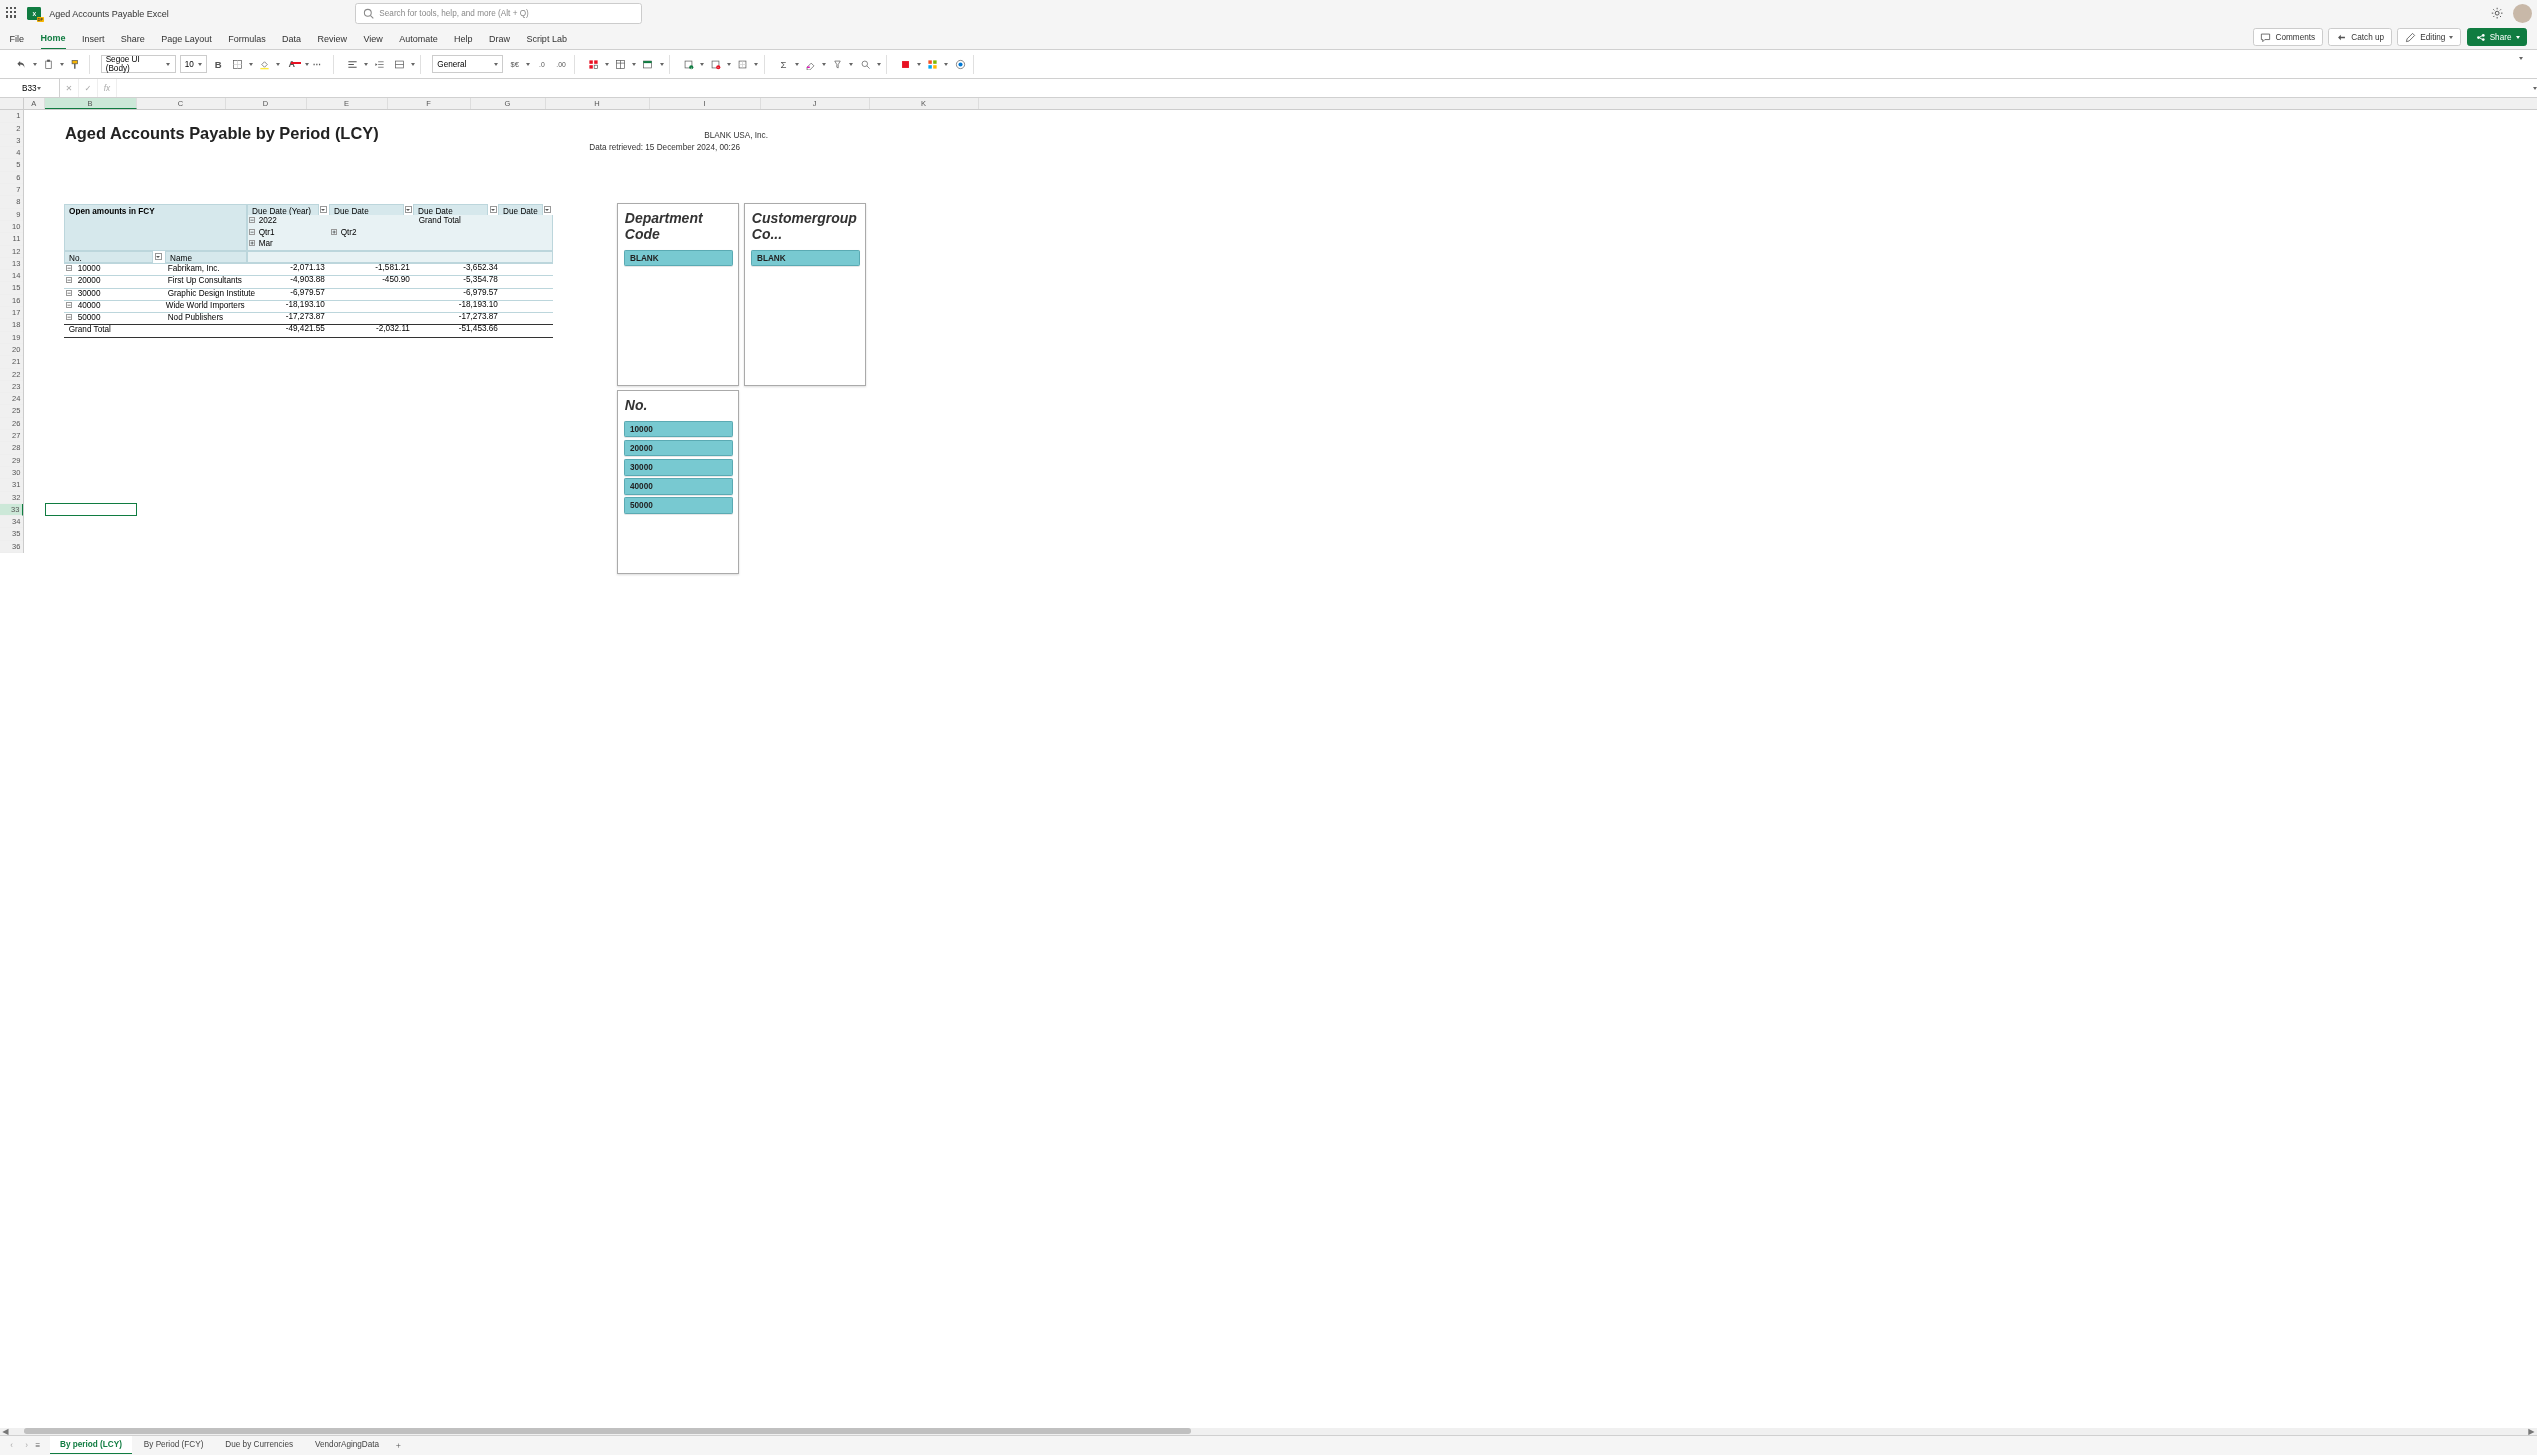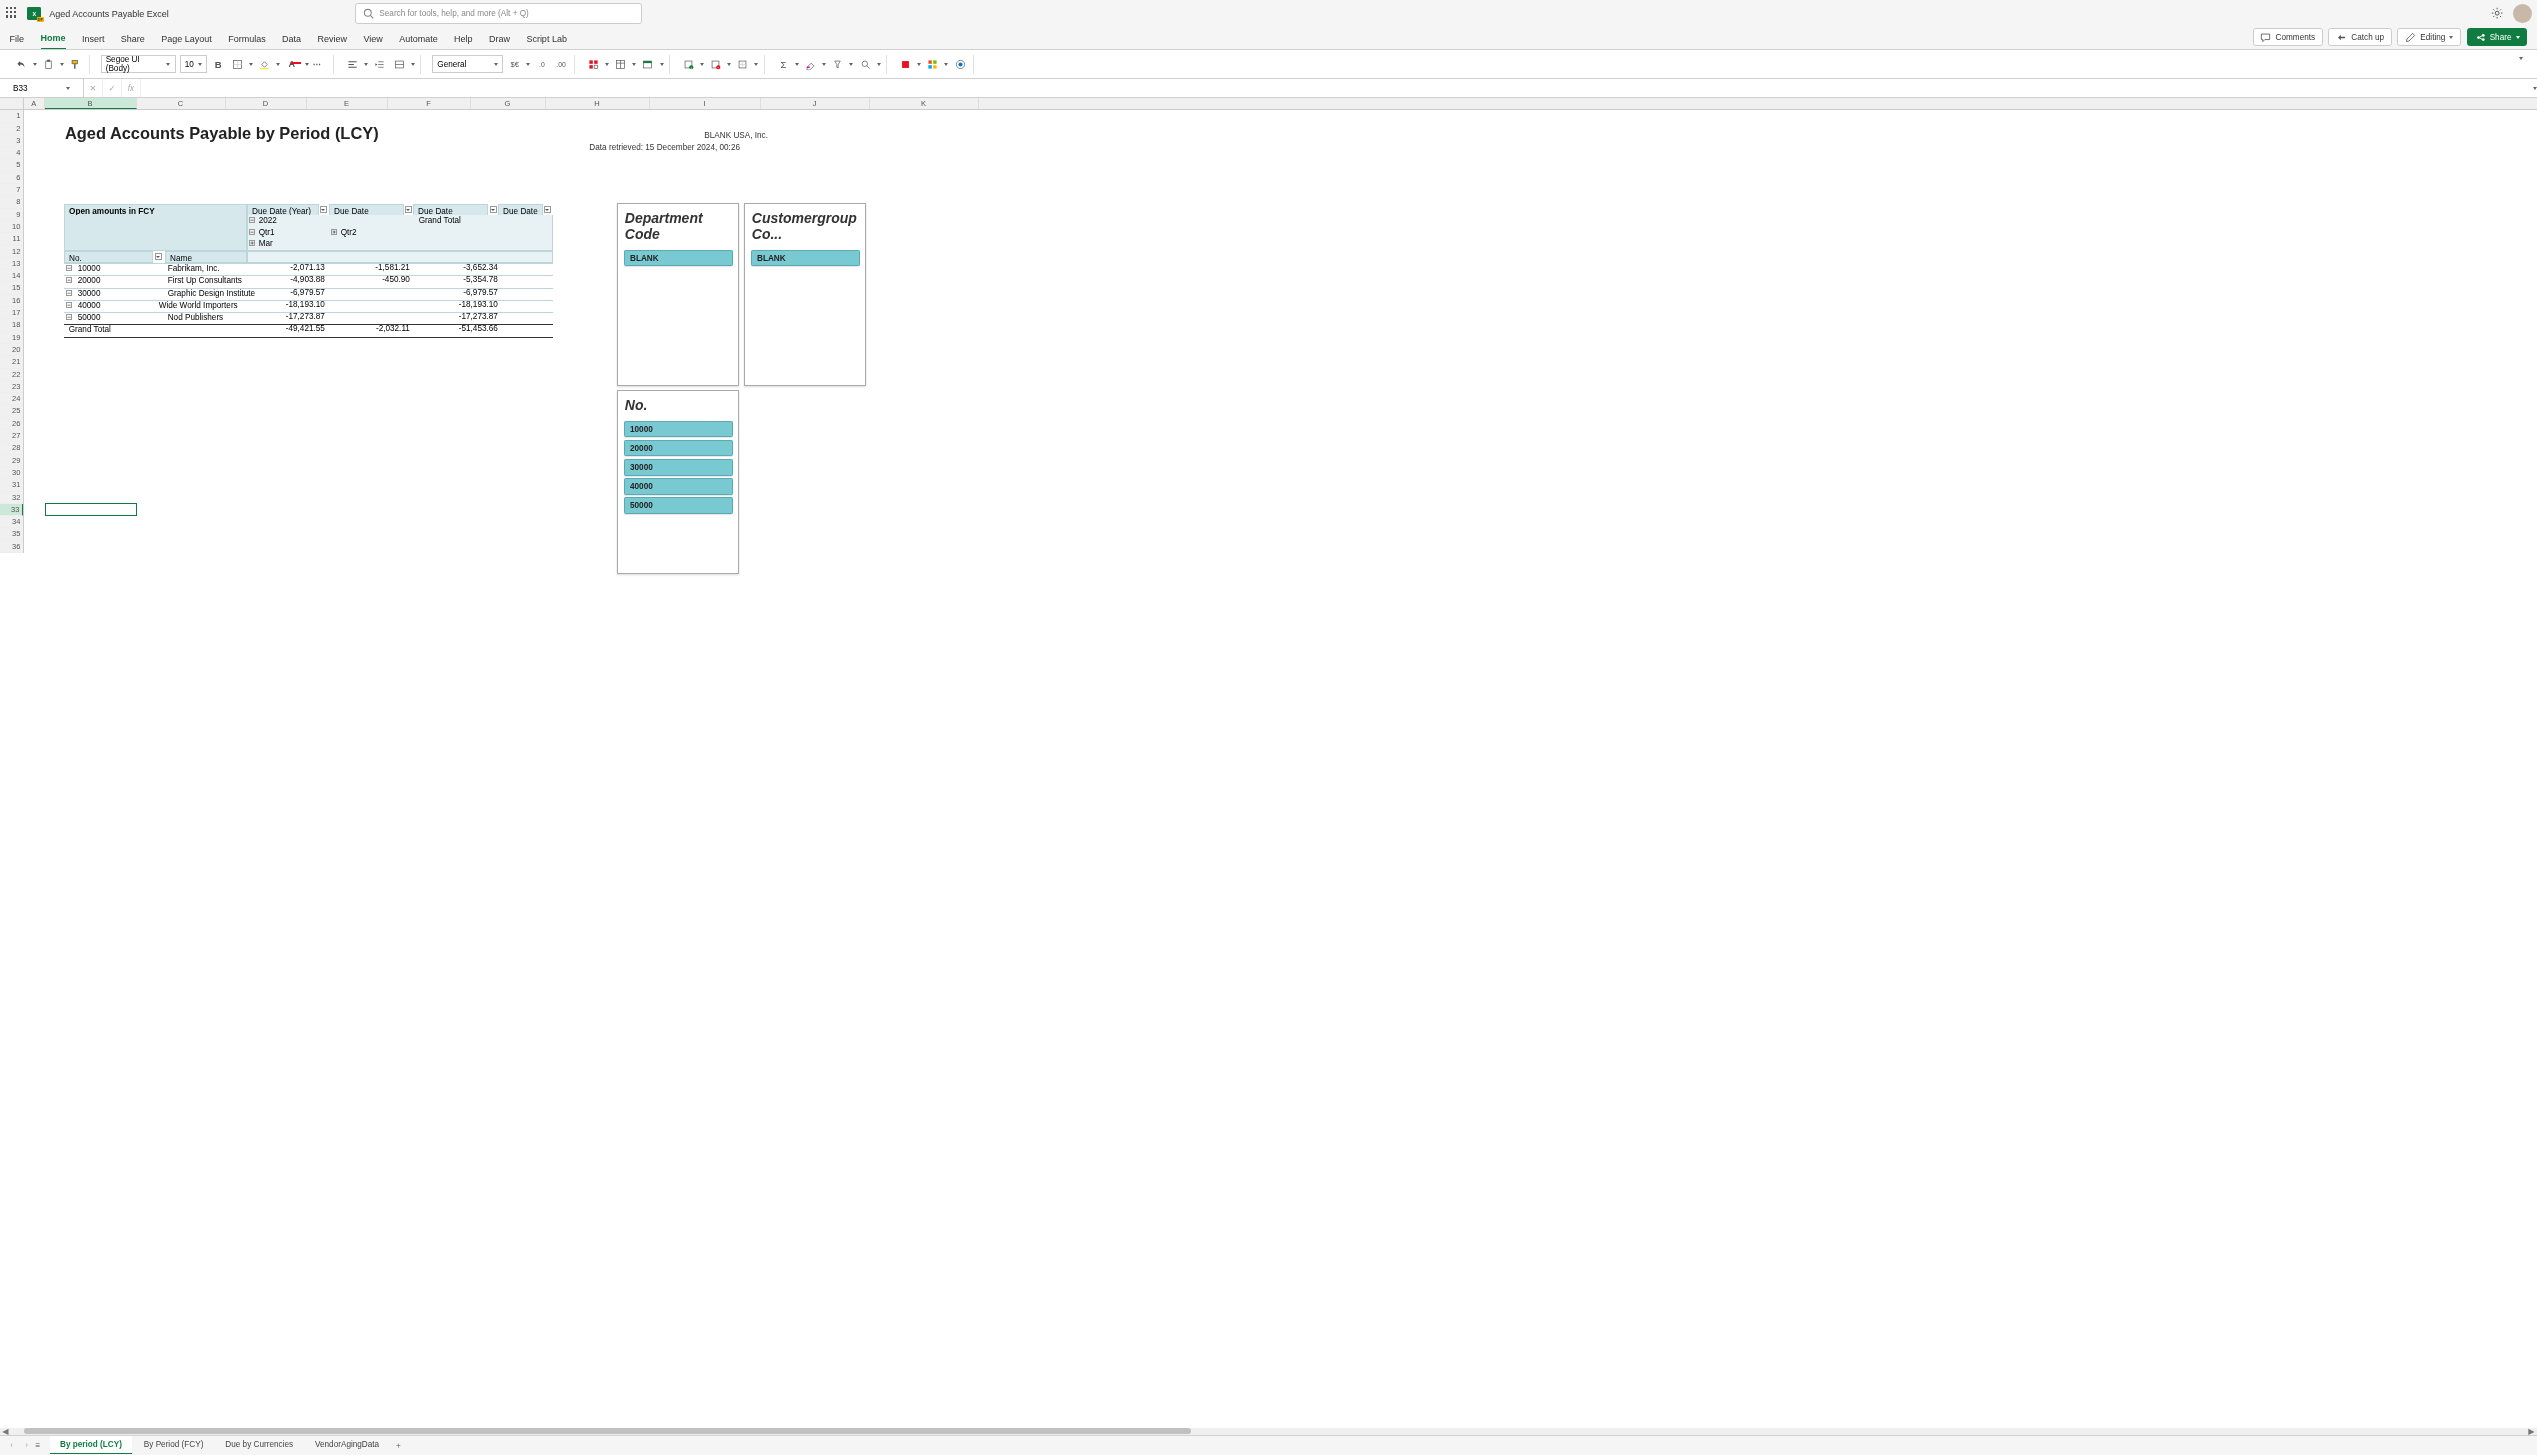--- a/index.html
+++ b/index.html
@@ -33,21 +33,21 @@
 .tb-select { height: 18px; border: 0.7px solid #ccc; background: #fff; padding: 0 4.1px; display: flex; align-items: center; gap: 4.1px; cursor: pointer; font-size: 8.2px; }
 .tb-select.font { width: 75px; }
 .tb-select.size { width: 27px; }
 .tb-select.numfmt { width: 71px; }
 .chev { width: 0; height: 0; border-left: 2.7px solid transparent; border-right: 2.7px solid transparent; border-top: 3.4px solid #666; margin-left: auto; }
 .tb-ellipsis { width: 15px; cursor: pointer; color: #555; font-weight: bold; }
 .tb-ribbonchev { margin-left: auto; padding-right: 5.5px; cursor: pointer; }
 
 
 .formula-row { height: 19px; background: #fff; border-bottom: 0.7px solid #d0d0d0; display: flex; align-items: stretch; }
-.name-box { width: 84px; border-right: 0.7px solid #d0d0d0; display: flex; align-items: center; padding: 0 13px; font-size: 8.2px; text-align: center; }
+.name-box { width: 60px; border-right: 0.7px solid #d0d0d0; display: flex; align-items: center; padding: 0 22px; font-size: 8.2px; text-align: center; }
 .name-box .chev { margin-left: auto; }
 .fx-cancel, .fx-accept, .fx-fx { width: 19px; display: flex; align-items: center; justify-content: center; color: #aaa; border-right: 0.7px solid #eee; cursor: pointer; }
 .fx-input { flex: 1; padding: 0 5.5px; display: flex; align-items: center; }
 .formula-chev { width: 15px; display: flex; align-items: center; justify-content: center; cursor: pointer; }
 
 
 .grid-wrap { position: relative; background: #fff; height: calc(100vh - 27px - 23px - 29px - 19px - 20.5px - 6.8px); overflow: hidden; }
 .corner { position: absolute; left: 0; top: 0; width: 24px; height: 12.3px; background: #f0f0f0; border-right: 0.7px solid #ccc; border-bottom: 0.7px solid #ccc; }
 .col-headers { position: absolute; left: 24px; top: 0; right: 0; height: 12.3px; display: flex; background: #f0f0f0; border-bottom: 0.7px solid #ccc; }
 .col-h { border-right: 0.7px solid #ddd; text-align: center; font-size: 7.5px; color: #555; line-height: 12.3px; }
@@ -494,21 +494,21 @@
         <div class="pv-cell" style="left: 389px; top: 165px; width: 89px;">-5,354.78</div>
         <div class="pv-row-border" style="left: 40px; top: 165px; width: 489px;"></div>
         <div class="pv-outline" style="left: 42px; top: 180px;">−</div>
         <div class="pv-label" style="left: 51px; top: 178px;">30000</div>
         <div class="pv-label" style="left: 141px; top: 178px;">Graphic Design Institute</div>
         <div class="pv-cell" style="left: 223px; top: 178px; width: 82px;">-6,979.57</div>
         <div class="pv-cell" style="left: 389px; top: 178px; width: 89px;">-6,979.57</div>
         <div class="pv-row-border" style="left: 40px; top: 178px; width: 489px;"></div>
         <div class="pv-outline" style="left: 42px; top: 192px;">−</div>
         <div class="pv-label" style="left: 51px; top: 190px;">40000</div>
-        <div class="pv-label" style="left: 132px; top: 190px; text-align: center;">Wide World Importers</div>
+        <div class="pv-label" style="left: 139px; top: 190px; text-align: center;">Wide World Importers</div>
         <div class="pv-cell" style="left: 223px; top: 190px; width: 82px;">-18,193.10</div>
         <div class="pv-cell" style="left: 389px; top: 190px; width: 89px;">-18,193.10</div>
         <div class="pv-row-border" style="left: 40px; top: 190px; width: 489px;"></div>
         <div class="pv-outline" style="left: 42px; top: 204px;">−</div>
         <div class="pv-label" style="left: 51px; top: 202px;">50000</div>
         <div class="pv-label" style="left: 141px; top: 202px;">Nod Publishers</div>
         <div class="pv-cell" style="left: 223px; top: 202px; width: 82px;">-17,273.87</div>
         <div class="pv-cell" style="left: 389px; top: 202px; width: 89px;">-17,273.87</div>
         <div class="pv-row-border" style="left: 40px; top: 202px; width: 489px;"></div>
         <div class="pv-gt-border" style="left: 40px; top: 214px; width: 489px;"></div>

